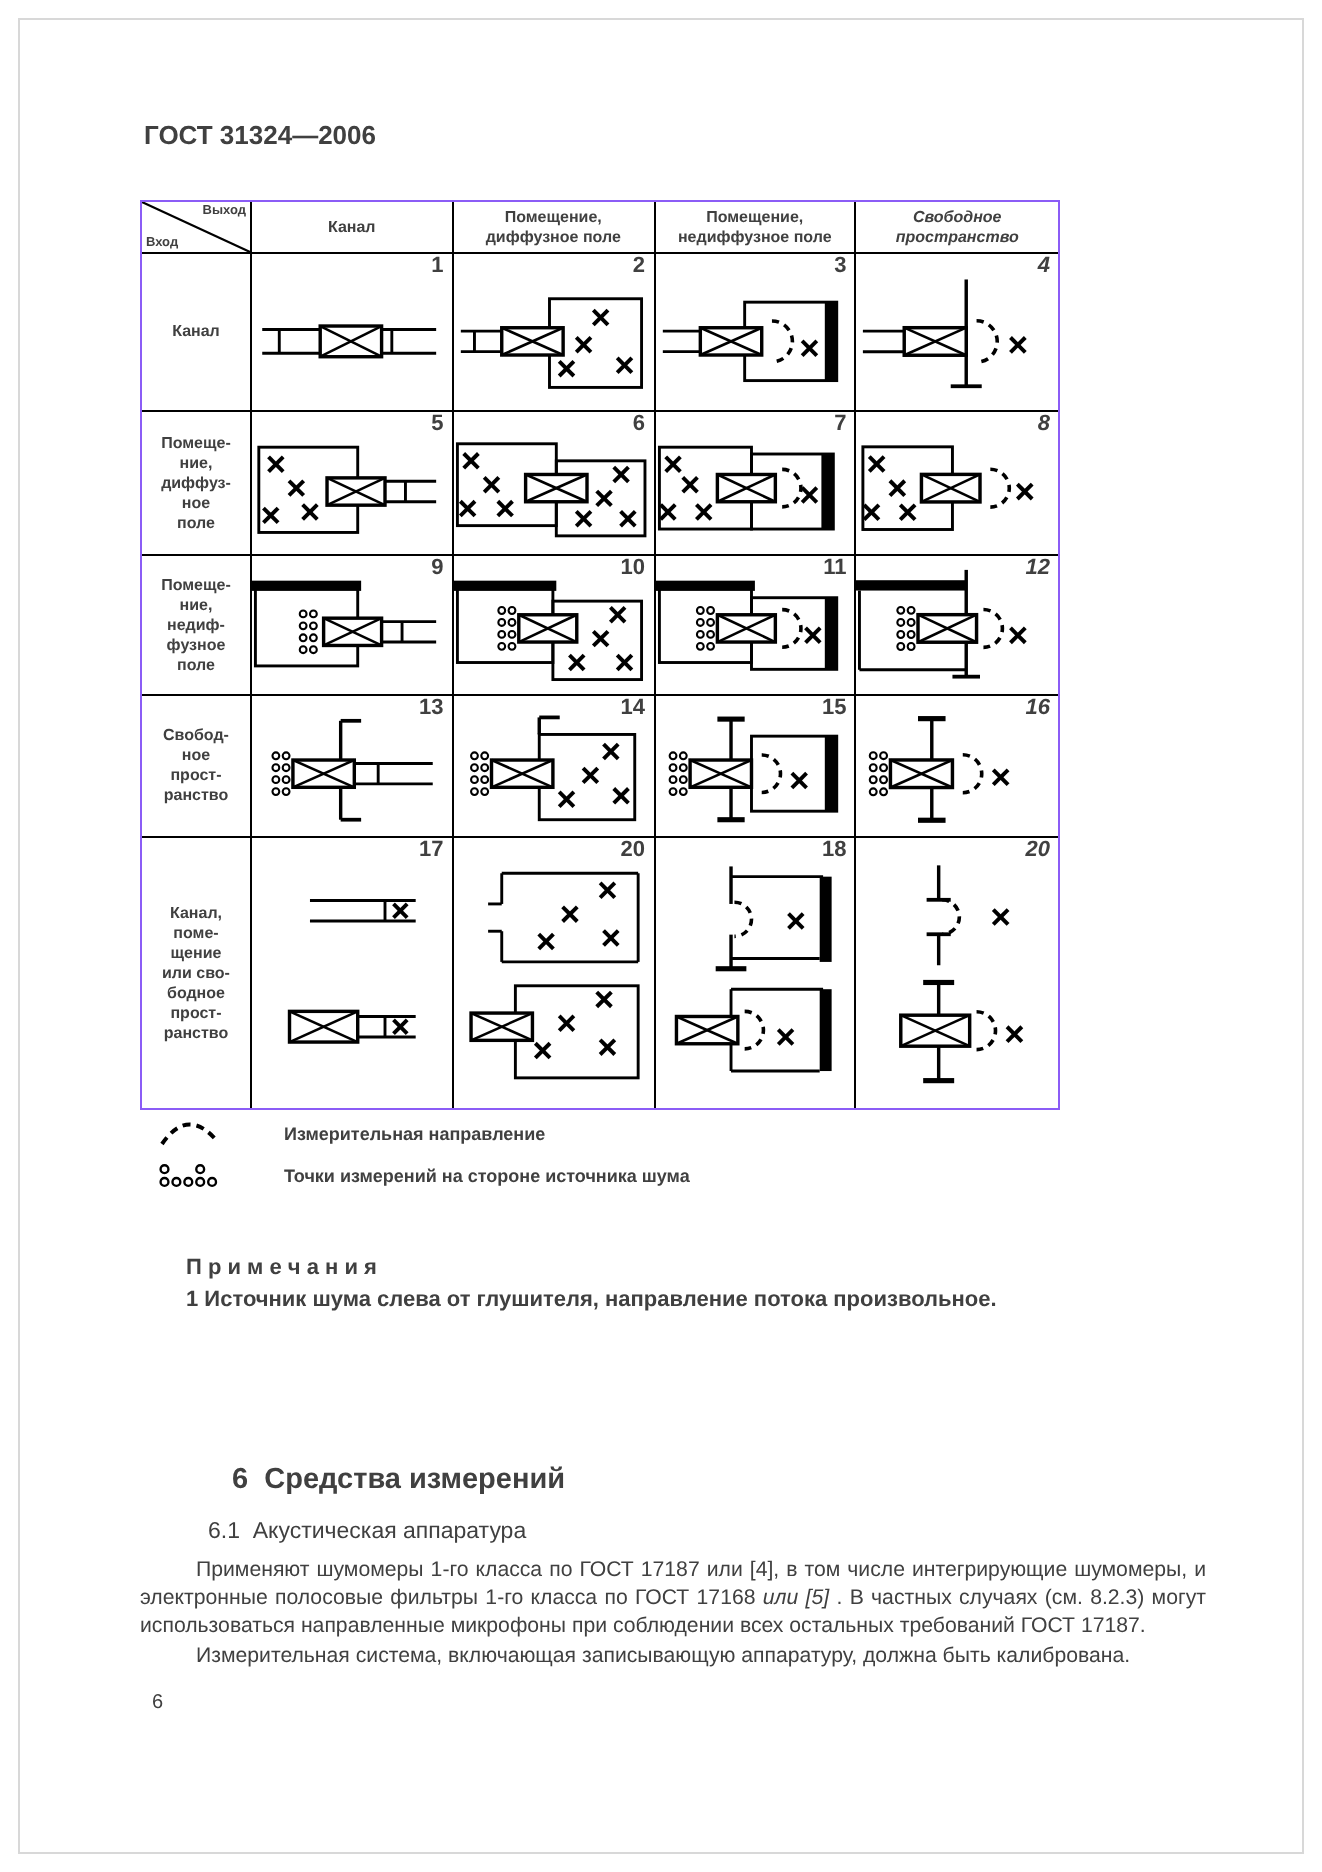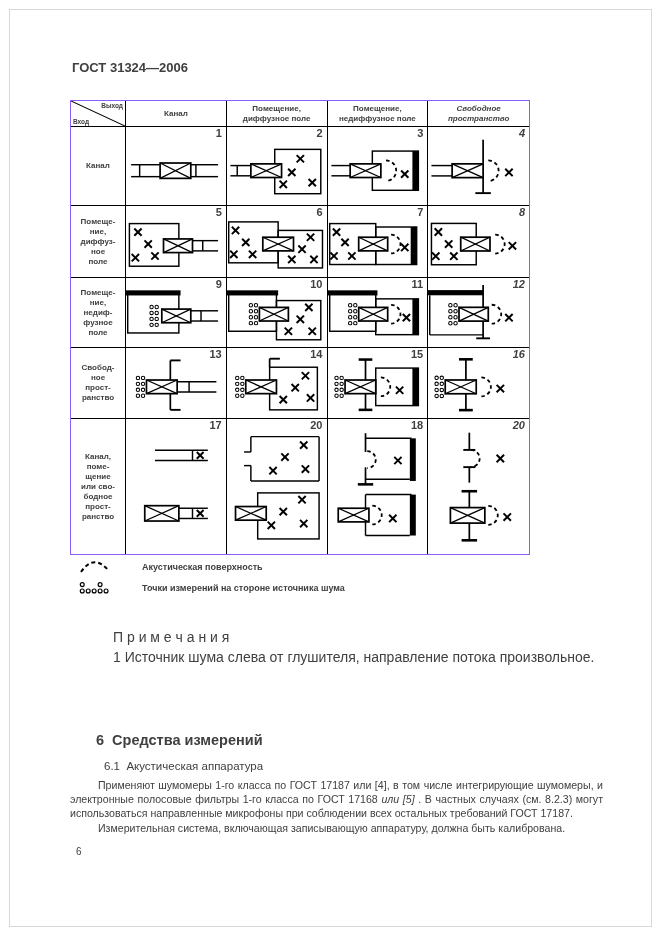--- a/index.html
+++ b/index.html
@@ -23,28 +23,28 @@
   .cellnum { position:absolute; top:0; right:4px; font-size:11px; font-weight:bold; line-height:1.15; }
   .diag { position:absolute; inset:0; width:100%; height:100%; }
 
   .legend { position:absolute; left:78px; top:558px; }
   .legend-item { display:flex; align-items:center; height:17px; margin-bottom:4px; }
   .legend-icon { width:34px; display:flex; align-items:center; }
   .legend-item:nth-child(3) .legend-icon { width:44px; margin-right:24px; }
   .legend-label { font-size:9px; font-weight:bold; margin-left:30px; }
   .legend-item:nth-child(3) .legend-label { margin-left:0; }
 
-  .notes { position:absolute; left:78px; top:627px; width:533px; font-size:14px; line-height:1.45; }
+  .notes { position:absolute; left:58px; top:627px; width:533px; font-size:11px; line-height:1.45;font-weight:bold; }
   .notes-title { text-indent:35px; }
   .note-item { text-indent:35px; }
 
   .caption { position:absolute; left:66px; top:699px; width:538px; text-align:center;
              font-size:9.6px; line-height:1.5; white-space:pre-line; }
 
-  .h1 { position:absolute; left:96px; top:732px; font-size:14.5px; font-weight:bold; white-space:pre; }
+  .h1 { position:absolute; left:116px; top:732px; font-size:14.5px; font-weight:bold; white-space:pre; }
   .h2 { position:absolute; left:104px; top:760px; font-size:11.5px; font-weight:normal; white-space:pre; }
 
   .body-text { position:absolute; left:70px; top:778px; width:533px;
                font-size:10.6px; line-height:1.34; text-align:justify; }
   .body-text p { text-indent:28px; }
   .page-num { position:absolute; left:76px; top:846px; font-size:10px; }
 </style>
 </head>
 <body>
 
@@ -523,21 +523,21 @@
       </div>
     </div>
 
   <div class="legend" id="legend">
       <div class="legend-item">
         <div class="legend-icon">
           <svg viewBox="0 0 34 18" width="34" height="18">
             <path d="M 3 14 Q 16 -5 31 13" fill="none" stroke="#000" stroke-width="2" stroke-dasharray="4 3"></path>
           </svg>
         </div>
-        <span class="legend-label">Акустическая поверхность</span>
+        <span class="legend-label">Измерительная направление</span>
       </div>
       <div class="legend-item">
         <div class="legend-icon">
           <svg viewBox="0 0 40 16" width="40" height="16">
             <circle cx="5" cy="11.5" r="2.3" fill="none" stroke="#000" stroke-width="1.4"></circle>
             <circle cx="12" cy="11.5" r="2.3" fill="none" stroke="#000" stroke-width="1.4"></circle>
             <circle cx="19" cy="11.5" r="2.3" fill="none" stroke="#000" stroke-width="1.4"></circle>
             <circle cx="26" cy="11.5" r="2.3" fill="none" stroke="#000" stroke-width="1.4"></circle>
             <circle cx="33" cy="11.5" r="2.3" fill="none" stroke="#000" stroke-width="1.4"></circle>
             <circle cx="5" cy="4" r="2.3" fill="none" stroke="#000" stroke-width="1.4"></circle>

